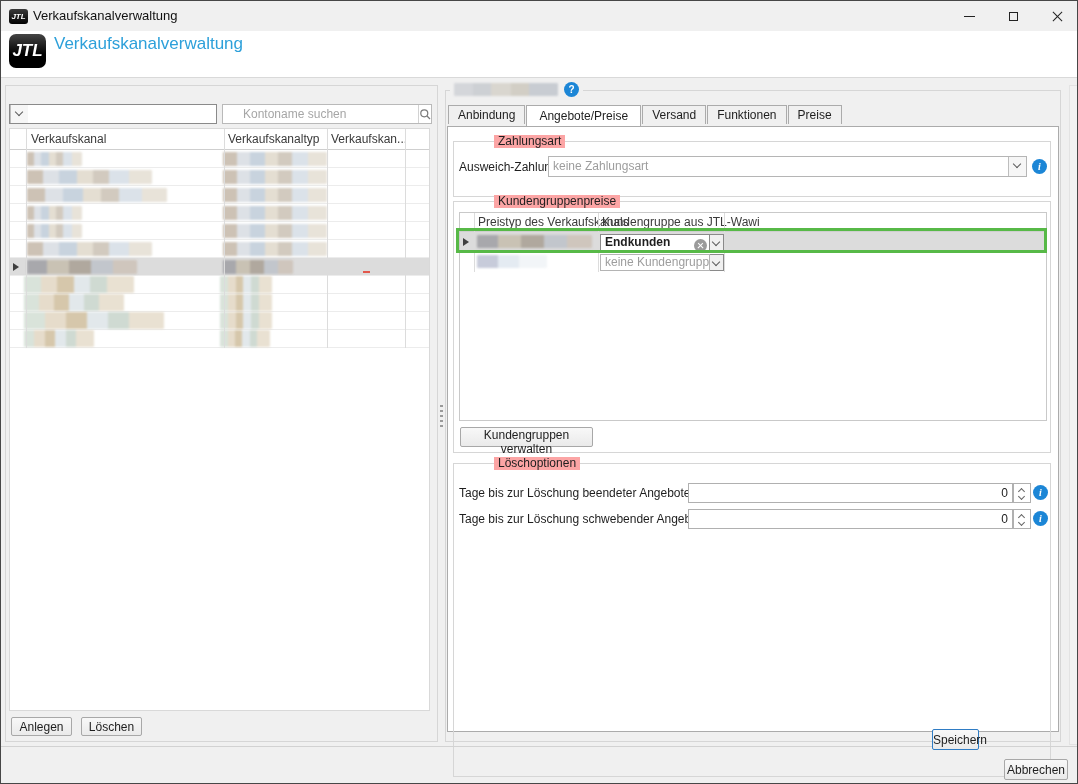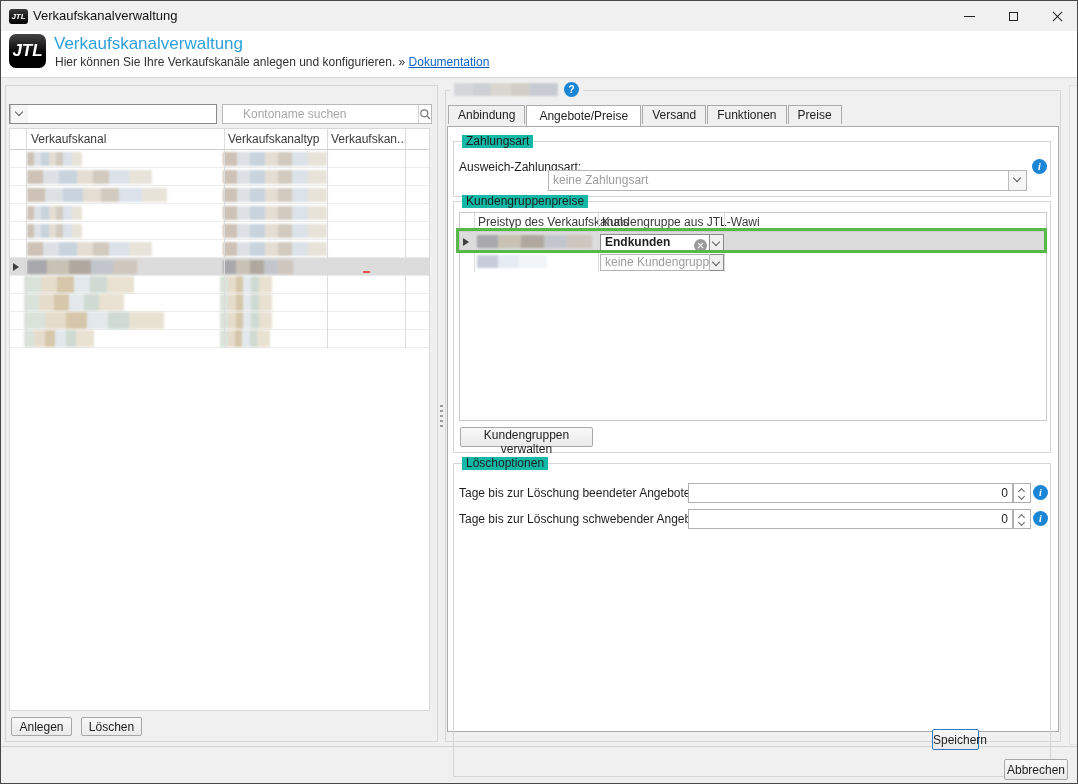--- a/index.html
+++ b/index.html
@@ -28,21 +28,21 @@
   .big-logo { left:8px; top:3px; width:37px; height:34px; background:linear-gradient(#454545,#000 60%);
     border-radius:7px; color:#fff; font-weight:bold; font-style:italic; font-size:17px;
     display:flex; align-items:center; justify-content:center; }
   #page-title { left:53px; top:3px; font-size:17px; color:#2da0da; }
   #page-sub { left:54px; top:24px; font-size:12px; color:#303030; }
   #doc-link { color:#0b62c5; text-decoration:underline; cursor:pointer; }
 
   
   .groupbox { border:1px solid #d6d6d6; }
   .gb-caption { position:absolute; top:-7px; left:8px; padding:0 4px; font-size:12px; color:#1e1e1e; line-height:13px; }
-  .on-gray { background:#f0f0f0;margin-top:24px; } .on-white { background:#14b8a6; }
+  .on-gray { background:#f0f0f0;margin-top:24px; } .on-white { background:#fca5a5;margin-left:32px; }
 
   
   .combo { background:#fff; border:1px solid #8a8a8a; display:flex; }
   .combo .txt { flex:1; padding:2px 4px; line-height:15px; white-space:nowrap; overflow:hidden; }
   .combo .arrow-box { width:18px; border-left:1px solid #bdbdbd; background:#f6f6f6; position:relative; }
   .chev { position:absolute; width:6px; height:6px; border-right:1.6px solid #5c5c5c; border-bottom:1.6px solid #5c5c5c; transform:rotate(45deg); left:5px; top:4px; }
   .disabled-txt { color:#9d9d9d; }
   .tri { width:0; height:0; border-left:6px solid #3f3f3f; border-top:4px solid transparent; border-bottom:4px solid transparent; }
   .info-icon { width:15px; height:15px; border-radius:50%; background:#1c86d6; color:#fff;
     font-size:10px; font-weight:bold; font-family:"Liberation Serif",serif; font-style:italic;
@@ -83,21 +83,21 @@
   
   #detail-group { left:444px; top:89px; width:616px; height:652px; }
   #detail-caption { left:449px; top:81px; height:15px; display:flex; gap:6px; align-items:center; background:#f0f0f0; padding:0 4px; }
   #tabs { left:447px; top:104px; height:21px; display:flex; align-items:flex-start; }
   .tab { height:19px; line-height:18px; padding:0 9px; background:#f0f0f0; border:1px solid #ababab; border-bottom:none; margin-right:1px; cursor:pointer; white-space:nowrap; }
   .tab.active { height:21px; line-height:20px; padding:0 12px; background:#fff; position:relative; z-index:3; }
   #tab-page { left:446px; top:125px; width:612px; height:606px; background:#fff; border:1px solid #ababab; }
 
   #pay-group { left:452px; top:140px; width:598px; height:56px; }
   #pay-label { left:458px; top:159px; }
-  #pay-combo { left:547px; top:155px; width:479px; height:21px; border-color:#b5b5b5;margin-top:14px; }
+  #pay-combo { left:547px; top:155px; width:479px; height:21px; border-color:#b5b5b5; }
   #pay-info { left:1031px; top:158px; }
 
   #kgp-group { left:452px; top:200px; width:598px; height:252px; }
   #kgp-table { left:458px; top:211px; width:588px; height:209px; background:#fff; border:1px solid #c9c9c9; overflow:visible; }
   .kgp-row { position:absolute; left:0; width:100%; height:20px; }
   .kgp-combo { position:absolute; left:140px; top:2px; width:124px; height:17px; display:flex; }
   .kgp-edit { width:110px; background:#fff; border:1px solid #8a8a8a; position:relative; padding:0 4px; line-height:15px; white-space:nowrap; overflow:hidden; }
   .kgp-arrow { width:14px; border:1px solid #8a8a8a; border-left:none; background:#f0f0f0; position:relative; cursor:pointer; }
   .kgp-arrow .chev { left:3px; top:4px; }
   .clear-icon { position:absolute; right:16px; top:4px; width:13px; height:13px; border-radius:50%; background:#9b9b9b; cursor:pointer; }
@@ -140,25 +140,20 @@
         <span class="glyph-max"></span>
       </button>
     <button class="win-btn abs" style="left:1034px">
         <span class="glyph-close"></span>
       </button>
   </div>
 
   <div id="header" class="abs">
     <div class="big-logo abs">JTL</div>
     <div id="page-title" class="abs">Verkaufskanalverwaltung</div>
-    <div id="page-sub" class="abs">
-      <span>Hier können Sie Ihre Verkaufskanäle anlegen und konfigurieren.</span>
-      <span>»</span>
-      <span id="doc-link">Dokumentation</span>
-    </div>
   </div>
 
   <div id="acct-group" class="abs groupbox">
     <span class="gb-caption on-gray">Alle Konten</span>
   </div>
 
   <div id="acct-filter" class="abs combo">
     <span class="arrow-box">
         <span class="chev"></span>
       </span>

